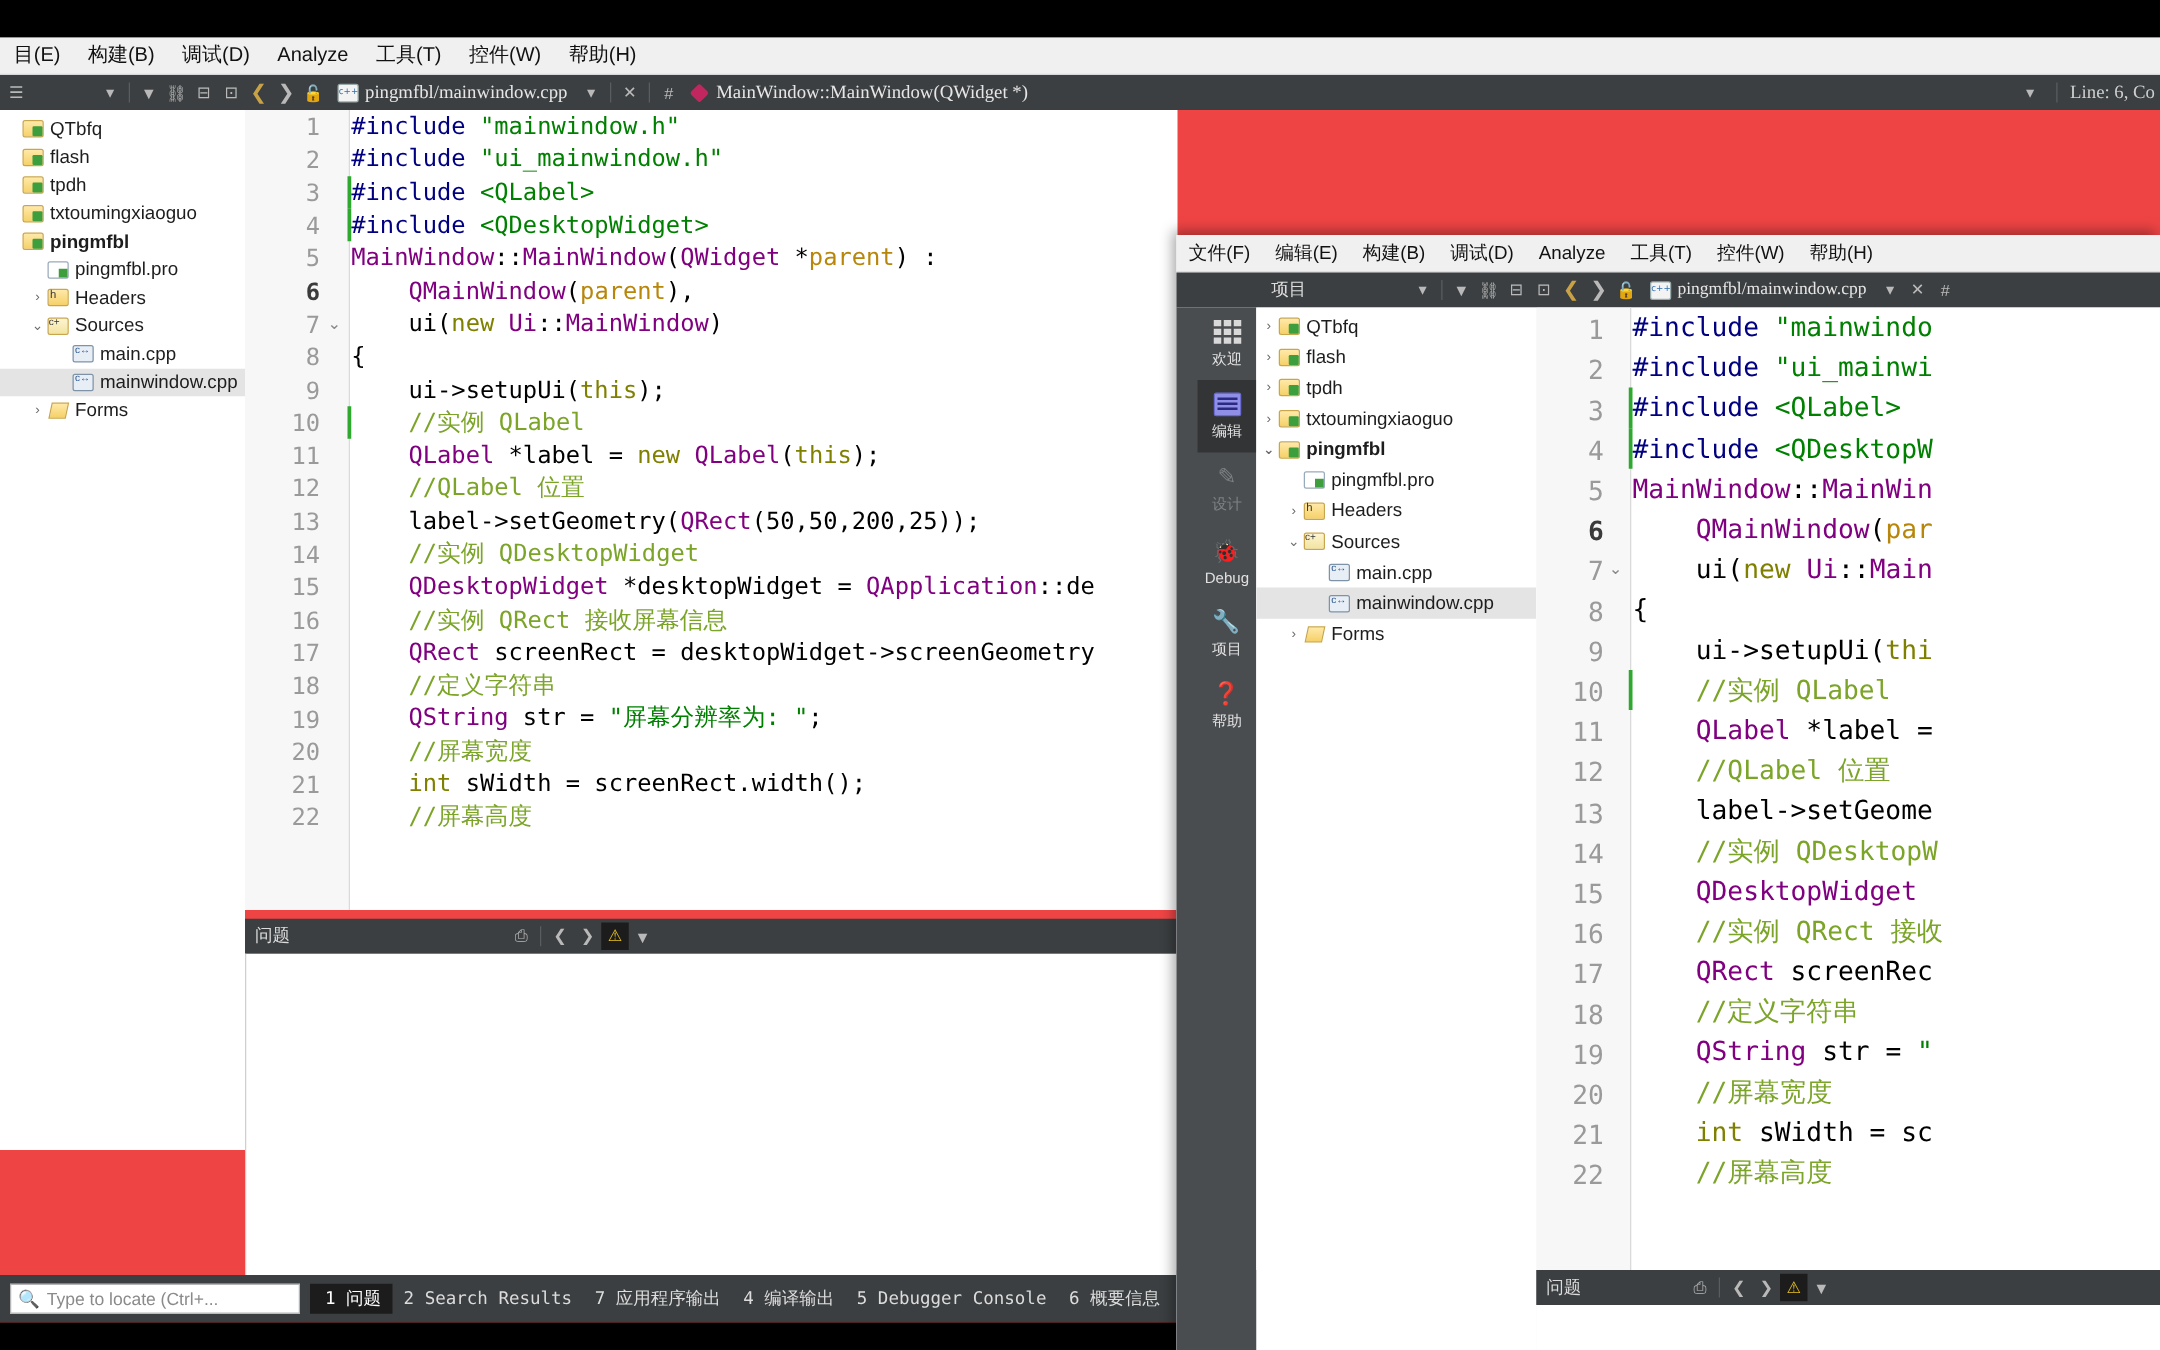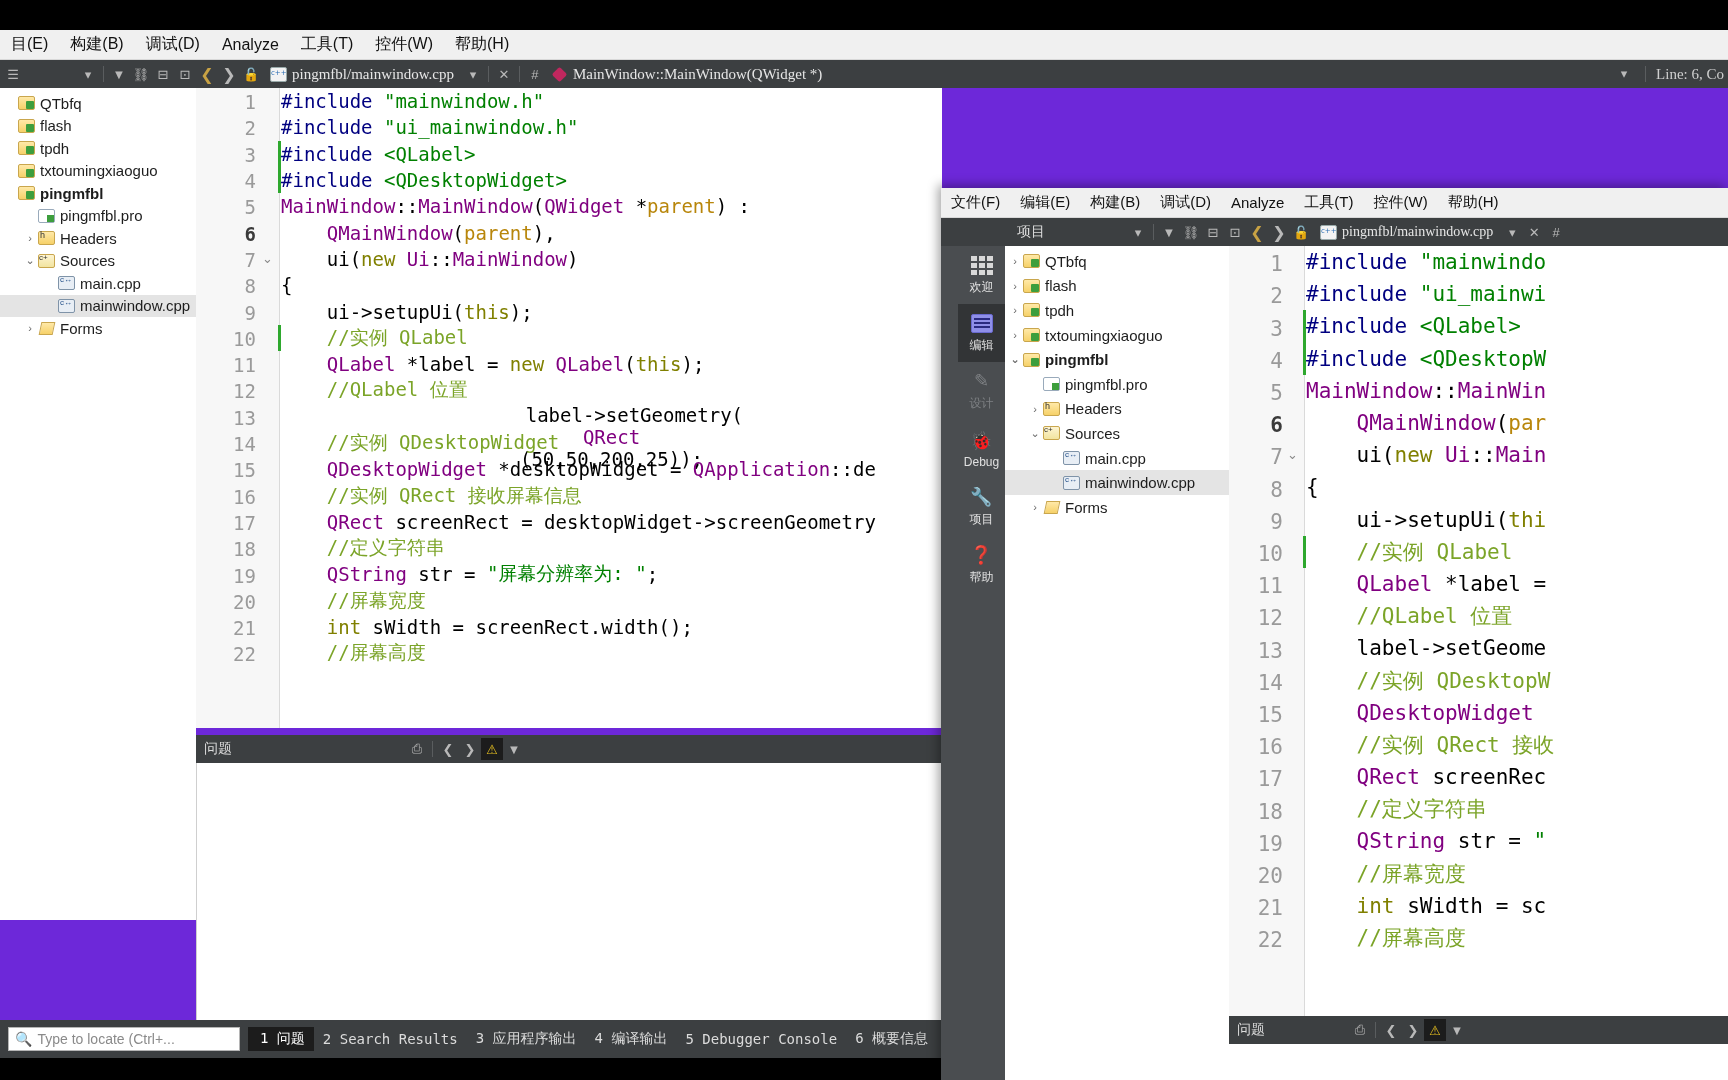--- a/index.html
+++ b/index.html
@@ -1,20 +1,20 @@
 <!DOCTYPE html>
 <html><head>
 <meta charset="utf-8">
 <style>
   * { box-sizing: border-box; margin:0; padding:0; }
   html,body { width:1728px; height:1080px; overflow:hidden; background:#fff;
               font-family:"Liberation Sans","DejaVu Sans",sans-serif; }
 
   
-  #win1 { position:absolute; left:0; top:0; width:1728px; height:1080px; background:#6d28d9; }
+  #win1 { position:absolute; left:0; top:0; width:1728px; height:1080px; background:#ef4444; }
 
   .titlestrip { position:absolute; left:0; top:0; width:1728px; height:30px; background:#000; }
 
   .menubar { position:absolute; left:0; top:30px; width:1728px; height:30px;
              background:#f0f0f0; border-bottom:1px solid #d8d8d8;
              display:flex; align-items:center; font-size:16px; color:#111; }
   .menubar .mi { padding:2px 11px; white-space:nowrap; cursor:default; }
 
   .toolstrip { position:absolute; left:0; top:60px; width:1728px; height:28px;
                background:#3c3f41; display:flex; align-items:center;
@@ -263,21 +263,21 @@
         <div class="cline" style="height: 26.3px;"><span class="pre">#include </span><span class="str">&lt;QLabel&gt;</span></div>
         <div class="cline" style="height: 26.3px;"><span class="pre">#include </span><span class="str">&lt;QDesktopWidget&gt;</span></div>
         <div class="cline" style="height: 26.3px;"><span class="typ">MainWindow</span><span class="var">::</span><span class="typ">MainWindow</span><span class="var">(</span><span class="typ">QWidget</span><span class="var"> *</span><span class="param">parent</span><span class="var">) :</span></div>
         <div class="cline" style="height: 26.3px;"><span class="var">    </span><span class="typ">QMainWindow</span><span class="var">(</span><span class="param">parent</span><span class="var">),</span></div>
         <div class="cline" style="height: 26.3px;"><span class="var">    ui(</span><span class="kw">new</span><span class="var"> </span><span class="typ">Ui</span><span class="var">::</span><span class="typ">MainWindow</span><span class="var">)</span></div>
         <div class="cline" style="height: 26.3px;"><span class="var">{</span></div>
         <div class="cline" style="height: 26.3px;"><span class="var">    ui-&gt;setupUi(</span><span class="kw">this</span><span class="var">);</span></div>
         <div class="cline" style="height: 26.3px;"><span class="cmt">    //实例 QLabel</span></div>
         <div class="cline" style="height: 26.3px;"><span class="var">    </span><span class="typ">QLabel</span><span class="var"> *label = </span><span class="kw">new</span><span class="var"> </span><span class="typ">QLabel</span><span class="var">(</span><span class="kw">this</span><span class="var">);</span></div>
         <div class="cline" style="height: 26.3px;"><span class="cmt">    //QLabel 位置</span></div>
-        <div class="cline" style="height: 26.3px; flex-direction: column;"><span class="var">    label-&gt;setGeometry(</span><span class="typ">QRect</span><span class="var">(50,50,200,25));</span></div>
+        <div class="cline" style="height: 26.3px;"><span class="var">    label-&gt;setGeometry(</span><span class="typ">QRect</span><span class="var">(50,50,200,25));</span></div>
         <div class="cline" style="height: 26.3px;"><span class="cmt">    //实例 QDesktopWidget</span></div>
         <div class="cline" style="height: 26.3px;"><span class="var">    </span><span class="typ">QDesktopWidget</span><span class="var"> *desktopWidget = </span><span class="typ">QApplication</span><span class="var">::de</span></div>
         <div class="cline" style="height: 26.3px;"><span class="cmt">    //实例 QRect 接收屏幕信息</span></div>
         <div class="cline" style="height: 26.3px;"><span class="var">    </span><span class="typ">QRect</span><span class="var"> screenRect = desktopWidget-&gt;screenGeometry</span></div>
         <div class="cline" style="height: 26.3px;"><span class="cmt">    //定义字符串</span></div>
         <div class="cline" style="height: 26.3px;"><span class="var">    </span><span class="typ">QString</span><span class="var"> str = </span><span class="str">"屏幕分辨率为: "</span><span class="var">;</span></div>
         <div class="cline" style="height: 26.3px;"><span class="cmt">    //屏幕宽度</span></div>
         <div class="cline" style="height: 26.3px;"><span class="var">    </span><span class="kw">int</span><span class="var"> sWidth = screenRect.width();</span></div>
         <div class="cline" style="height: 26.3px;"><span class="cmt">    //屏幕高度</span></div>
       </div>
@@ -321,21 +321,21 @@
   <div id="issuesbody1"></div>
 
   <div id="status1">
     <div id="locate">
       <span>🔍</span>
       <span>Type to locate (Ctrl+...</span>
     </div>
     <div id="statitems" style="display:flex;align-items:center;margin-left:8px;">
         <div class="statitem active">1 问题</div>
         <div class="statitem">2 Search Results</div>
-        <div class="statitem">3 应用程序输出</div>
+        <div class="statitem">7 应用程序输出</div>
         <div class="statitem">4 编译输出</div>
         <div class="statitem">5 Debugger Console</div>
         <div class="statitem">6 概要信息</div>
         <div class="statitem">8 Test Results</div>
       </div>
     <span class="statitem" style="margin-left:4px;">◂</span>
   </div>
   <div id="bottomblack"></div>
 </div>
 

